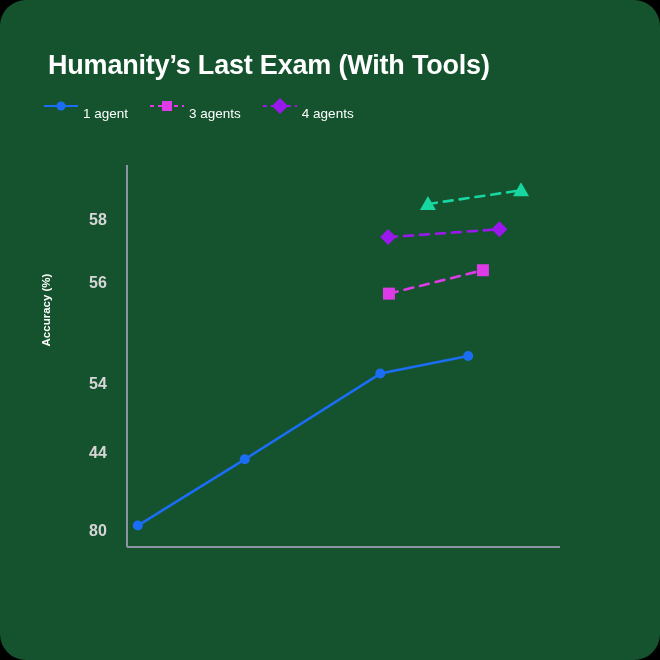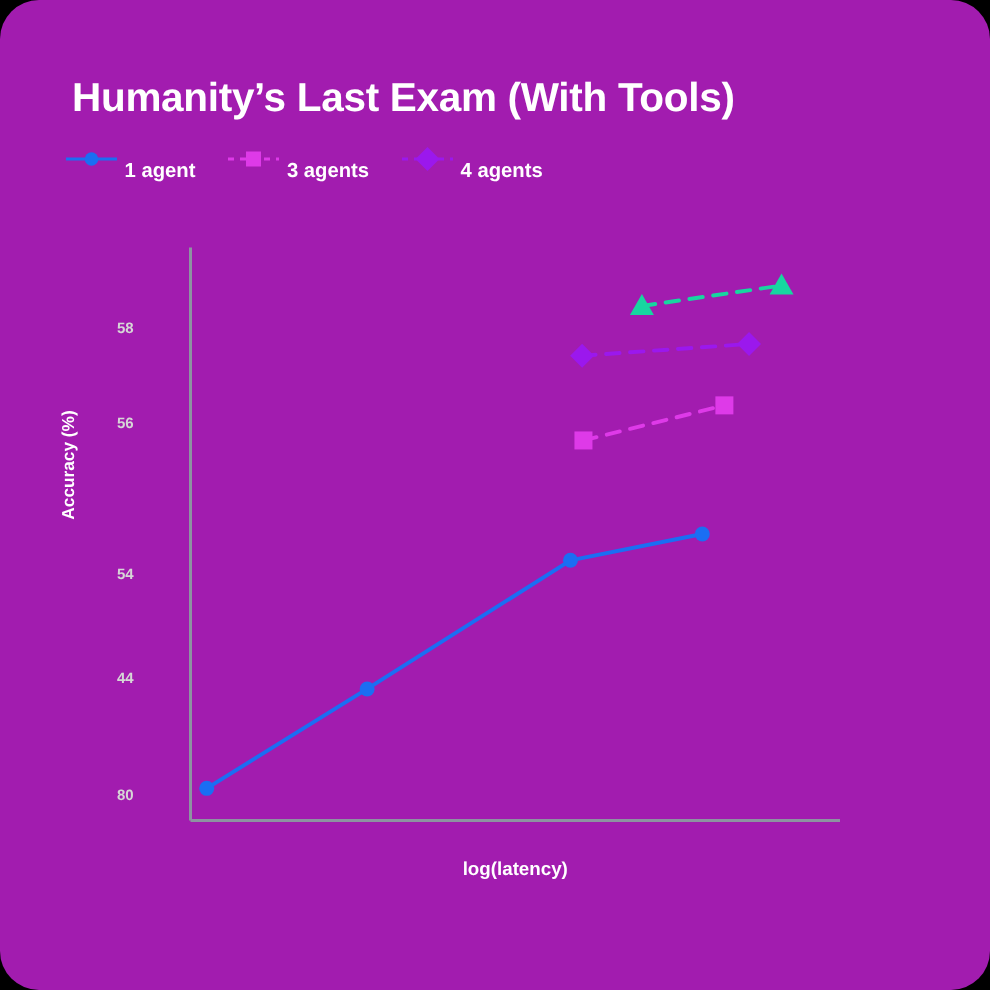--- a/index.html
+++ b/index.html
@@ -10,21 +10,21 @@
   body {
     width: 660px;
     height: 660px;
     font-family: "Liberation Sans", sans-serif;
     overflow: hidden;
   }
   #card {
     position: relative;
     width: 660px;
     height: 660px;
-    background: #a21caf;
+    background: #14532d;
     border-radius: 26px;
     overflow: hidden;
   }
   #chart-title {
     position: absolute;
     left: 48px;
     top: 50px;
     font-size: 27px;
     font-weight: 700;
     color: #ffffff;
@@ -56,21 +56,21 @@
   }
   .legend-line {
     position: absolute;
     left: 0;
     top: 6px;
     width: 34px;
     height: 2px;
   }
   .legend-label {
     font-size: 13.5px;
-    font-weight: 700;
+    font-weight: 400;
     color: #ffffff;
     white-space: nowrap;
     line-height: 14px;
     margin-top: 16px;
   }
   #plot {
     position: absolute;
     left: 0;
     top: 0;
     width: 660px;
@@ -97,22 +97,22 @@
     text-align: center;
     font-size: 12.5px;
     font-weight: 700;
     color: #ffffff;
     white-space: nowrap;
   }
   .ytick {
     position: absolute;
     right: 0;
     width: 40px;
-    text-align: left;
-    font-size: 10px;
+    text-align: center;
+    font-size: 16px;
     font-weight: 700;
     color: #d6d6d6;
     line-height: 12px;
   }
   #ytick-wrap {
     position: absolute;
     left: 74px;
     top: 0;
     width: 44px;
     height: 660px;
@@ -184,15 +184,14 @@
 
   <div id="ytick-wrap">
       <div class="ytick" style="top: 525.408px;">80</div>
       <div class="ytick" style="top: 447.449px;">44</div>
       <div class="ytick" style="top: 378px;">54</div>
       <div class="ytick" style="top: 277px;">56</div>
       <div class="ytick" style="top: 213.571px;">58</div>
     </div>
 
   <div id="ylabel">Accuracy (%)</div>
-  <div id="xlabel">log(latency)</div>
 
 </div>
 
 </body></html>

